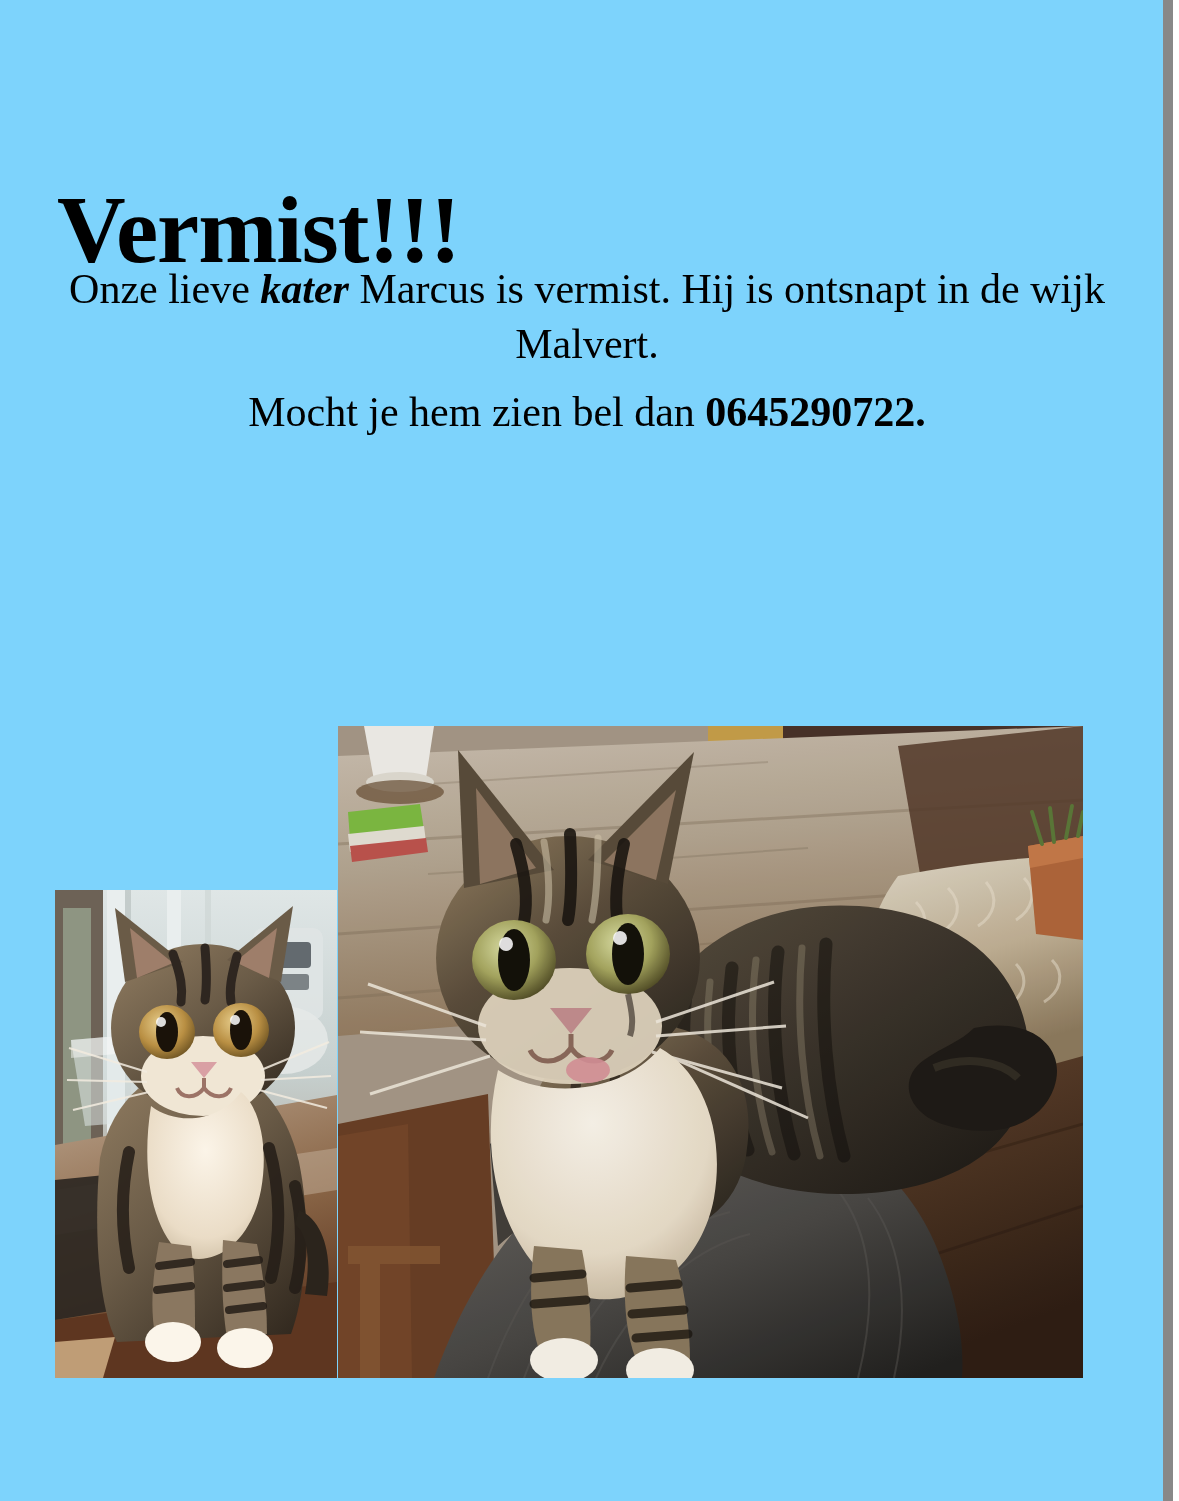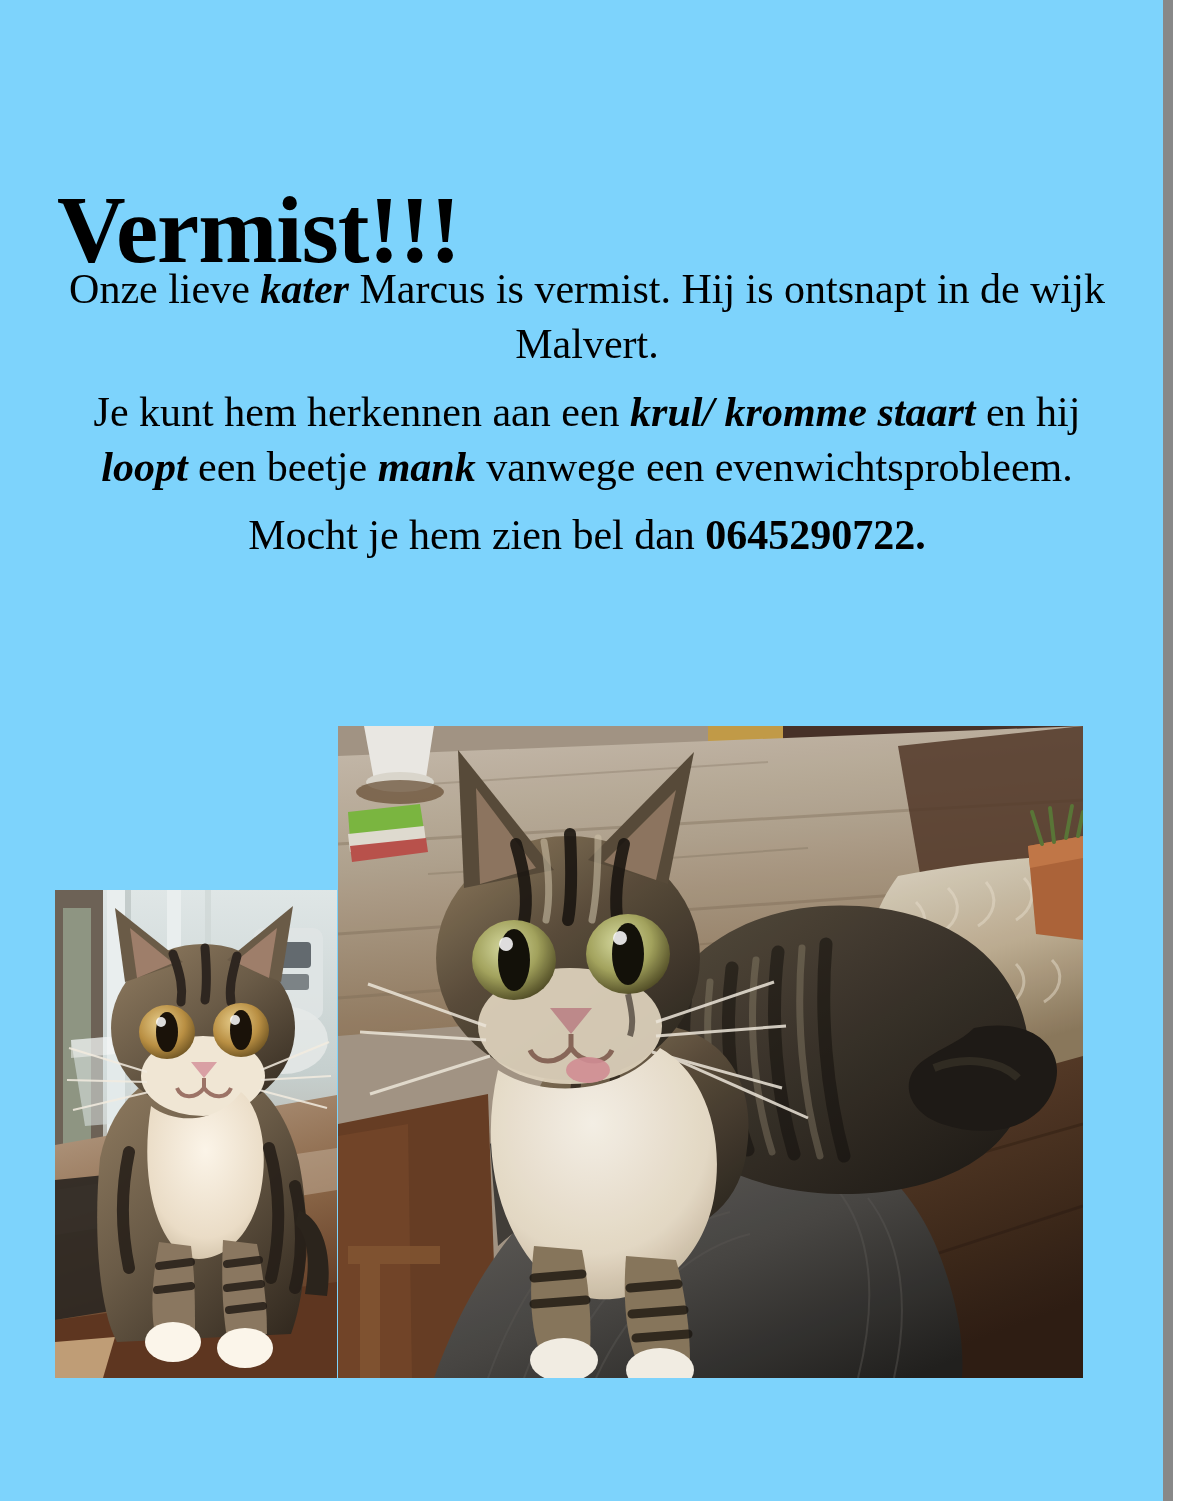--- a/index.html
+++ b/index.html
@@ -108,23 +108,20 @@
 <div id="page">
 
   <h1 id="headline">Vermist!!!</h1>
 
   <div id="body-copy">
 
     <p class="para">
       <span>Onze lieve </span><span class="bi">kater</span><span> Marcus is vermist. Hij is ontsnapt in de wijk Malvert.</span>
     </p>
 
-    <p class="para">
-      <span>Je kunt hem herkennen aan een </span><span class="bi">krul/ kromme staart</span><span> en hij </span><span class="bi">loopt</span><span> een beetje </span><span class="bi">mank</span><span> vanwege een evenwichtsprobleem.</span>
-    </p>
 
 
     <p class="para">
       <span>Mocht je hem zien bel dan </span><span class="b">0645290722.</span>
     </p>
 
   </div>
 
   <div id="photos">
 

